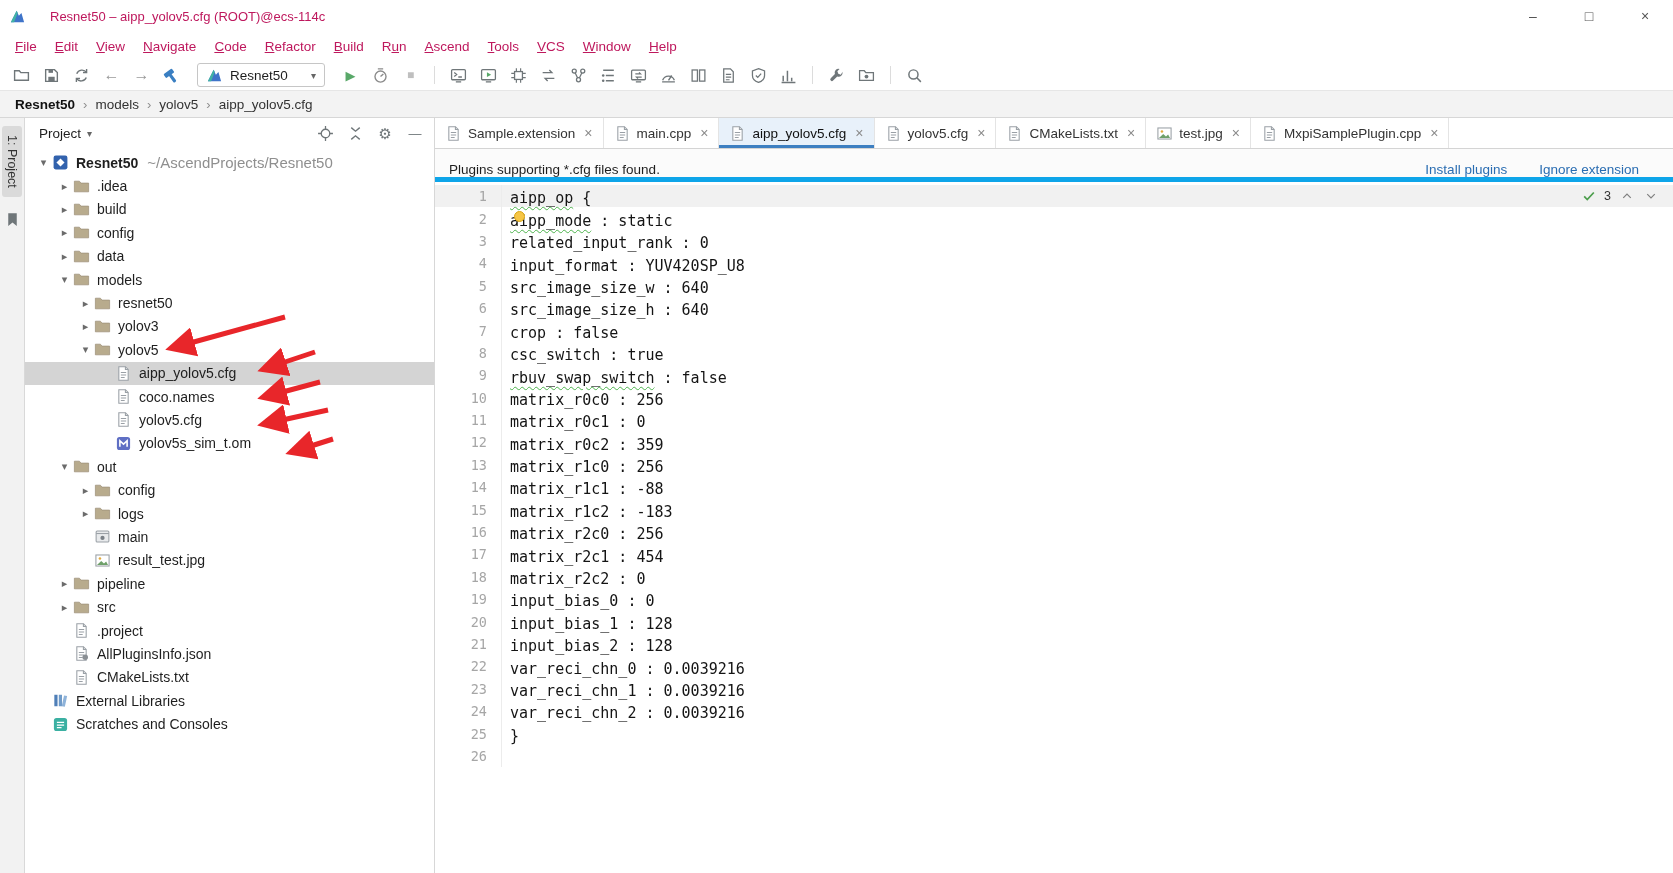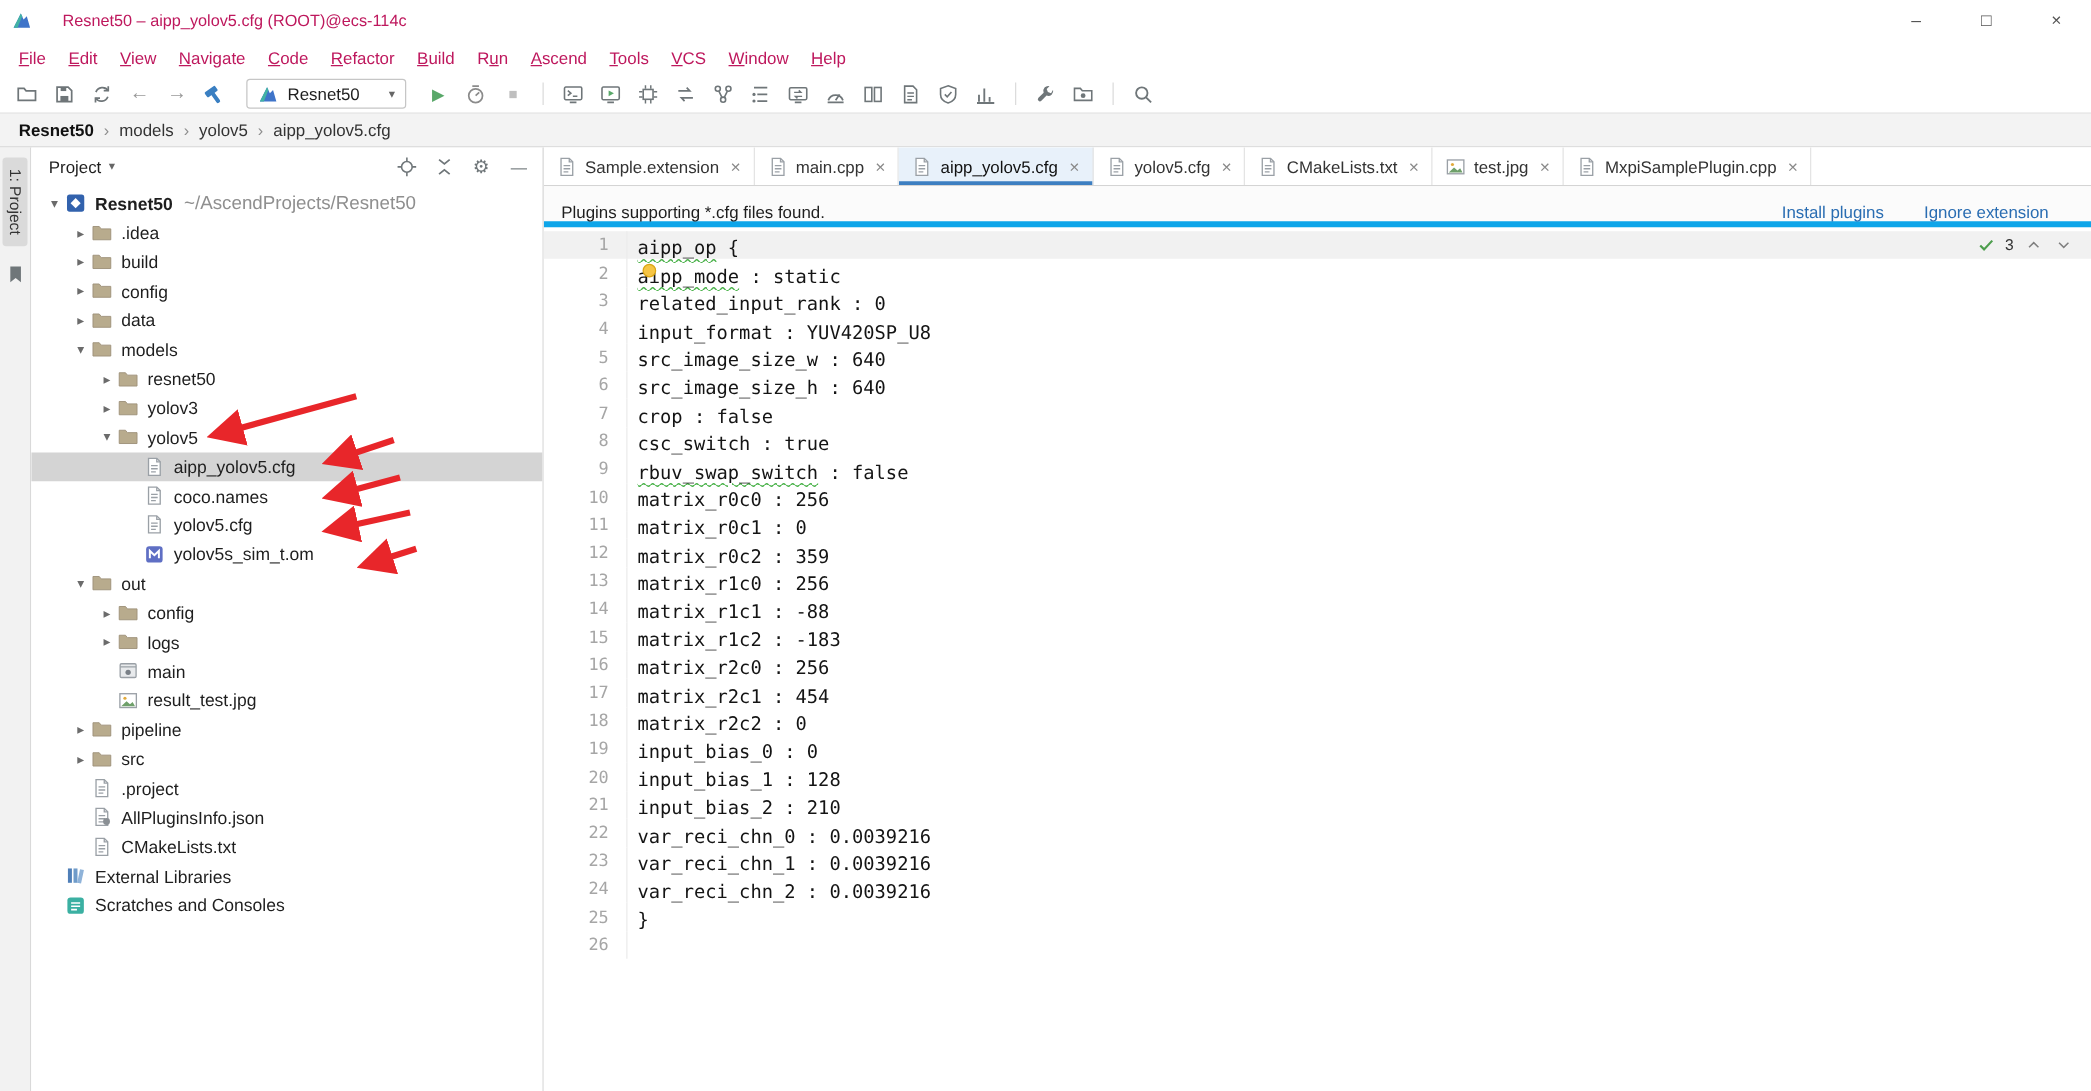--- a/index.html
+++ b/index.html
@@ -777,21 +777,21 @@
           <div class="code-row">
             <span class="gutter">19</span>
             <span class="code-text">input_bias_0 : 0</span>
           </div>
           <div class="code-row">
             <span class="gutter">20</span>
             <span class="code-text">input_bias_1 : 128</span>
           </div>
           <div class="code-row">
             <span class="gutter">21</span>
-            <span class="code-text">input_bias_2 : 210</span>
+            <span class="code-text">input_bias_2 : 128</span>
           </div>
           <div class="code-row">
             <span class="gutter">22</span>
             <span class="code-text">var_reci_chn_0 : 0.0039216</span>
           </div>
           <div class="code-row">
             <span class="gutter">23</span>
             <span class="code-text">var_reci_chn_1 : 0.0039216</span>
           </div>
           <div class="code-row">

